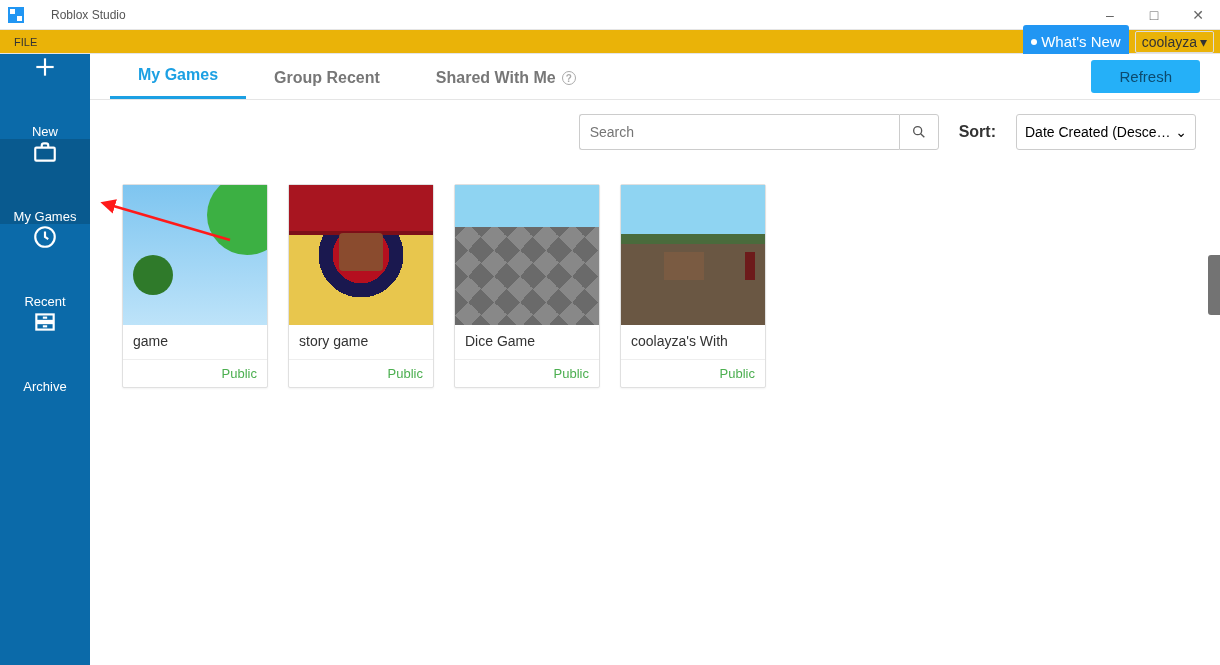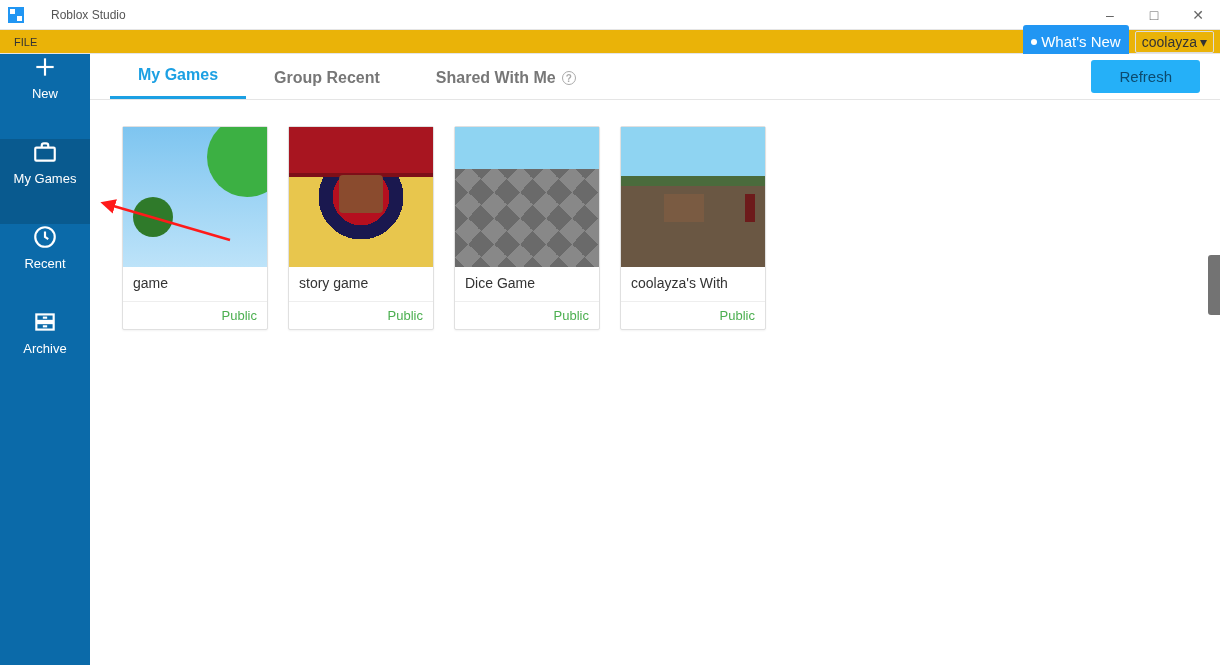--- a/index.html
+++ b/index.html
@@ -20,21 +20,21 @@
   .menubar .spacer { flex: 1; }
   .whatsnew { background: #2196f3; color: #fff; font-size: 15px; border-radius: 3px; padding: 8px 8px; display:flex; align-items:center; gap:4px; margin-right:6px; cursor:pointer;}
   .whatsnew .dot { width:6px; height:6px; border-radius:50%; background:#fff; display:inline-block;}
   .userbox { font-size: 14px; color:#333; padding: 2px 6px; display:flex; align-items:center; gap:3px; cursor:pointer; border:1px solid #ddd; border-radius:2px; margin-right:6px;}
 
   
   .app-body { display: flex; height: calc(665px - 30px - 24px); }
 
   
   .sidebar { width: 90px; background: #0B6AA9; display: flex; flex-direction: column; }
-  .side-item { display:flex; flex-direction:column; align-items:center; justify-content:flex-start; gap:6px; height:85px; color:#fff; font-size:13px; cursor:pointer;}
+  .side-item { display:flex; flex-direction:column; align-items:center; justify-content:space-between; gap:6px; height:85px; color:#fff; font-size:13px; cursor:pointer;}
   .side-item.active { background: rgba(0,0,0,0.15); }
   .side-item svg { width:26px; height:26px; stroke:#fff; fill:none; stroke-width:2;}
   .side-label { font-size:13px;}
 
   
   .content { flex:1; display:flex; flex-direction:column; background:#fff; }
 
   .tabs { height:46px; display:flex; align-items:flex-end; border-bottom:1px solid #e5e5e5; padding: 0 20px; gap: 0;}
   .tab { padding: 12px 28px; font-size:16px; font-weight:600; color:#777; cursor:pointer; display:flex; align-items:center; gap:6px;}
   .tab.active { color:#1CA0E3; border-bottom:3px solid #1CA0E3; }
@@ -148,20 +148,36 @@
         <span>Group Recent</span>
       </div>
       <div class="tab">
         <span>Shared With Me</span>
         <span class="help-icon">?</span>
       </div>
       <div class="flex"></div>
       <button class="refresh-btn">Refresh</button>
     </div>
 
+    <div class="toolbar">
+      <div class="search-group">
+        <input class="search-input" placeholder="Search" style="">
+        <div class="search-btn">
+          <svg width="16" height="16" viewBox="0 0 24 24" fill="none" stroke="#555" stroke-width="2">
+              <circle cx="10" cy="10" r="6"></circle>
+              <line x1="20" y1="20" x2="14.5" y2="14.5"></line>
+            </svg>
+        </div>
+      </div>
+      <div class="sort-label">Sort:</div>
+      <div class="sort-select">
+        <span>Date Created (Desce…</span>
+        <span>⌄</span>
+      </div>
+    </div>
 
     <div class="grid">
       <div class="card">
         <div class="thumb t0"></div>
         <div class="card-body">
             <div class="card-title">game</div>
           </div>
         <div class="card-footer">Public</div>
       </div>
       <div class="card">

